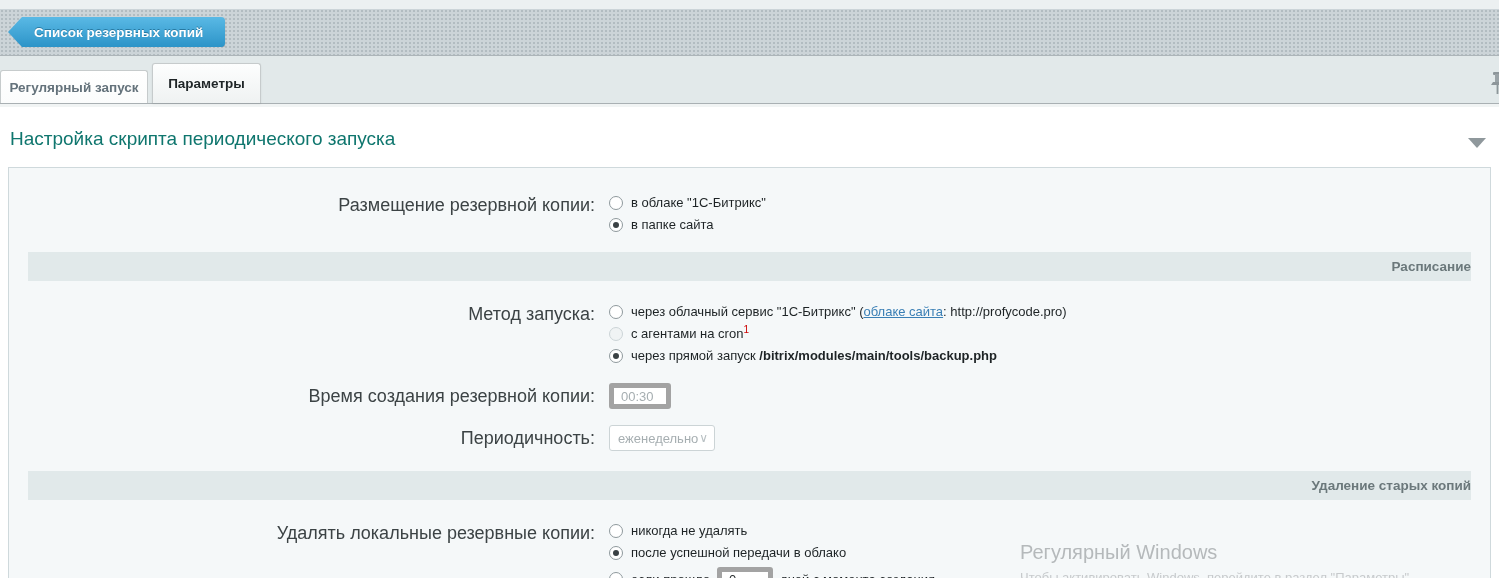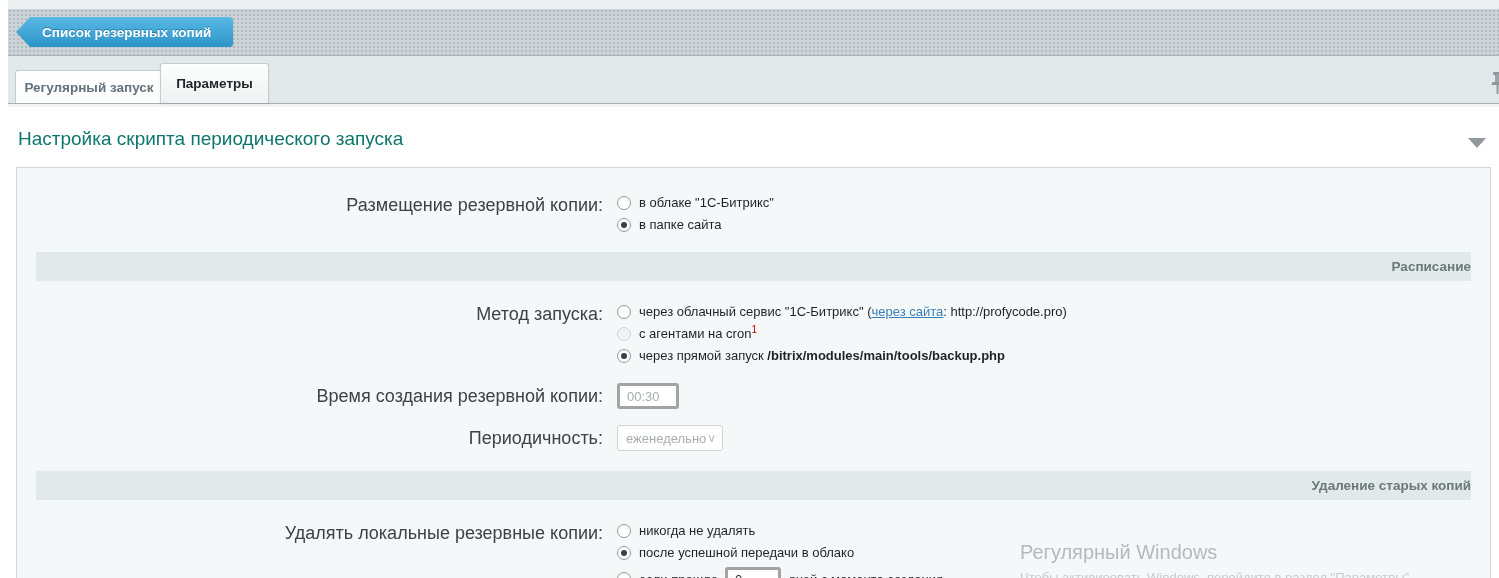--- a/index.html
+++ b/index.html
@@ -1,39 +1,39 @@
 <!DOCTYPE html>
 <html><head>
 <meta charset="utf-8">
 <style>
   * { margin:0; padding:0; box-sizing:border-box; }
   html,body { width:1499px; height:578px; overflow:hidden; background:#fff;
               font-family:"Liberation Sans", sans-serif; }
-  .stage { position:relative; width:1499px; height:506px;padding-left:8px; }
+  .stage { position:relative; width:1499px; height:506px; }
 
   
   .topstrip { height:9px; background:#ecf0f1; }
   .dotband { position:relative; height:47px; background-color:#ccd4d8;
     background-image:radial-gradient(#b2bcc1 1px, transparent 1.3px);
     background-size:4px 4px; border-bottom:1px solid #adb5b9; }
   .backbtn { position:absolute; left:8px; top:8px; height:30px; padding:0 22px 0 26px;
     display:flex; align-items:center;
     background:linear-gradient(#5ab9e5,#2d94c8);
     clip-path:polygon(0 50%, 14px 0, 100% 0, 100% 100%, 14px 100%);
     border-radius:0 4px 4px 0; cursor:pointer;
     filter:drop-shadow(0 1px 1px rgba(0,0,0,.25)); }
   .backbtn span { color:#fff; font-weight:bold; font-size:13.5px;
     text-shadow:0 -1px 0 rgba(0,60,90,.45); white-space:nowrap; }
 
   
   .tabband { position:relative; height:48px; background:#e2e9ea;
     border-bottom:1px solid #a9b0b3; }
   .tab { position:absolute; bottom:0; display:flex; align-items:center; justify-content:center;
     border:1px solid #c6cbcc; border-bottom:none; border-radius:3px 3px 0 0; cursor:pointer; }
-  .tab-regular { left:7px; width:148px; height:33px; background:linear-gradient(#ffffff,#fbfcfc); }
+  .tab-regular { left:0; width:148px; height:33px; background:linear-gradient(#ffffff,#fbfcfc); }
   .tab-regular span { color:#64727b; font-weight:bold; font-size:13.5px; }
   .tab-params { left:152px; width:109px; height:40px;
     background:linear-gradient(#fdfefe,#eff2f2); box-shadow:0 1px 2px rgba(0,0,0,.08); }
   .tab-params span { color:#1f2527; font-weight:bold; font-size:13.5px; }
   .pin { position:absolute; right:-7px; top:15px; cursor:pointer; }
   .underband { height:3px; background:#f1f4f4; }
 
   
   .pagehead { position:relative; padding:21px 10px 17px 10px; background:#fff; }
   .pagehead h1 { font-size:19px; font-weight:normal; color:#0f766e; }
@@ -58,21 +58,21 @@
     background:#fff; margin-right:8px; position:relative; flex:0 0 14px; }
   .radio.checked::after { content:""; position:absolute; left:3px; top:3px; right:3px; bottom:3px;
     border-radius:50%; background:#3a4144; }
   .radio.disabled { border-color:#ccd4d7; background:#f0f3f4; }
   .radio-row a { color:#3a7fb5; text-decoration:underline; }
   .sup-red { color:#cc0000; font-size:10px; vertical-align:super; line-height:0; }
   .bold { font-weight:bold; }
   .radio-row.tall { min-height:30px; margin-bottom:2px; }
 
   
-  .txtinput { height:26px; border:3px solid #a3a3a3; border-radius:3px; background:#fff;
+  .txtinput { height:26px; border:5px solid #a3a3a3; border-radius:3px; background:#fff;
     font-family:"Liberation Sans", sans-serif; font-size:13px; padding:0 7px; }
   .txtinput.dim { color:#a6aeb1; }
   .inline-input { width:56px; height:25px; margin:0 7px; color:#2a2f31; }
   .selectbox { width:106px; height:26px; border:1px solid #ccd4d6; border-radius:3px;
     background:#fff; display:inline-flex; align-items:center; padding:0 8px;
     font-size:13px; color:#a6aeb1; position:relative; cursor:default; }
   .selectbox .chev { position:absolute; right:6px; top:5px; color:#b8c0c3; font-size:12px; }
 
   
   .wm1 { position:absolute; left:1020px; top:541px; font-size:20px; color:#b5b9bb; }
@@ -130,21 +130,21 @@
       </div>
     </div>
 
     <div class="sectionbar">Расписание</div>
 
     <div class="frow">
       <div class="flabel">Метод запуска:</div>
       <div class="fctl">
         <div class="radio-row">
           <span class="radio"></span>
-          <span><span>через облачный сервис "1С-Битрикс" (</span><a href="#">через сайта</a><span>: http://profycode.pro)</span></span>
+          <span><span>через облачный сервис "1С-Битрикс" (</span><a href="#">облаке сайта</a><span>: http://profycode.pro)</span></span>
         </div>
         <div class="radio-row">
           <span class="radio disabled"></span>
           <span><span>с агентами на cron</span><span class="sup-red">1</span></span>
         </div>
         <div class="radio-row">
           <span class="radio checked"></span>
           <span><span>через прямой запуск </span><span class="bold">/bitrix/modules/main/tools/backup.php</span></span>
         </div>
       </div>

